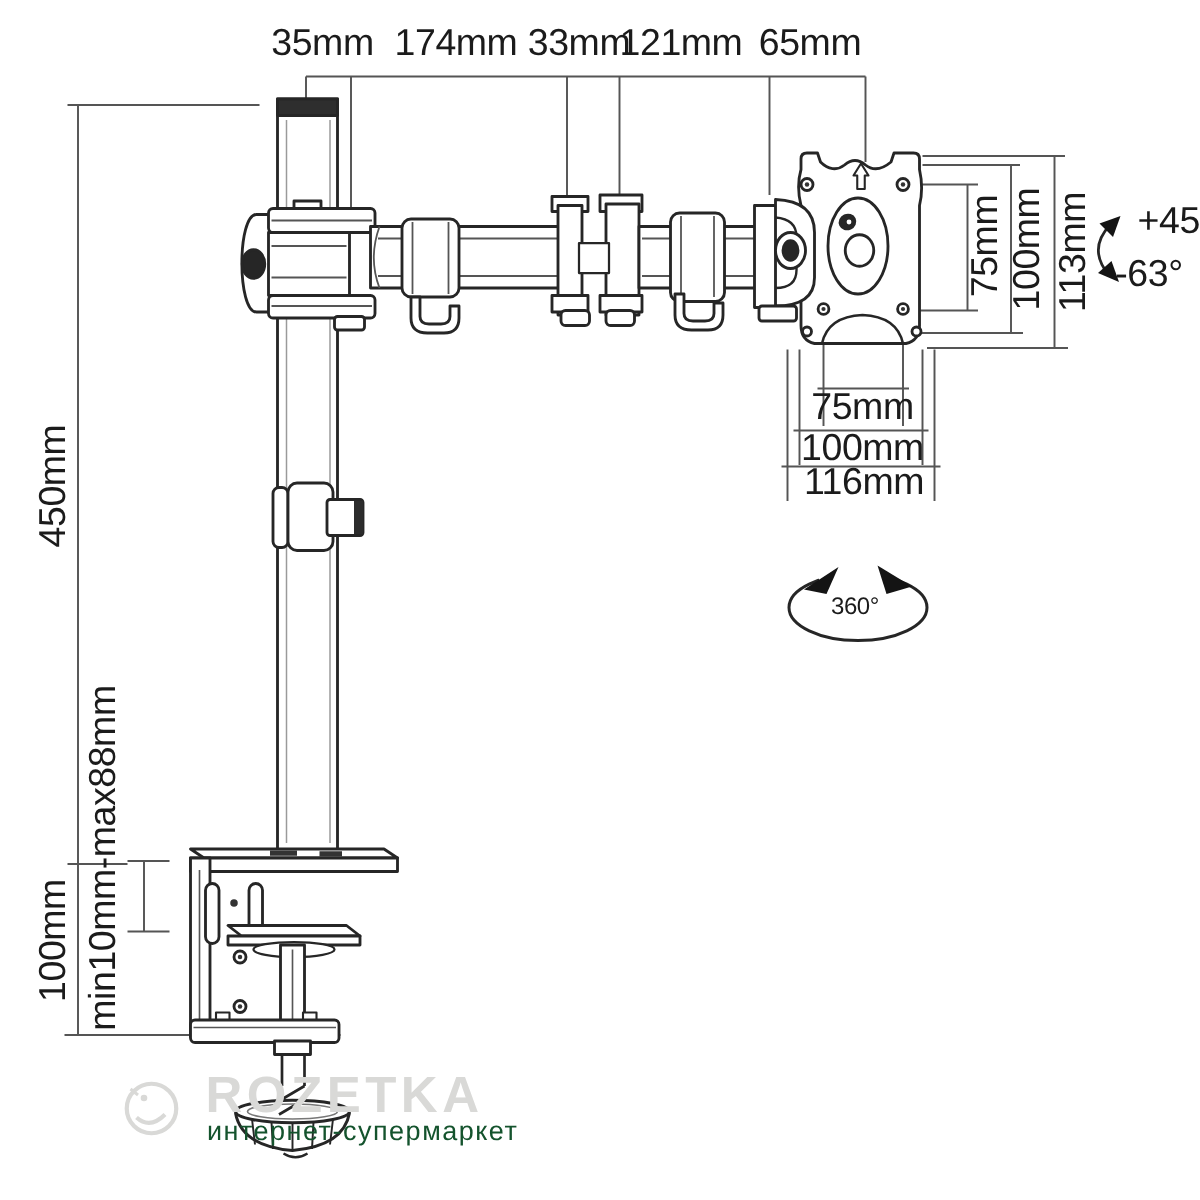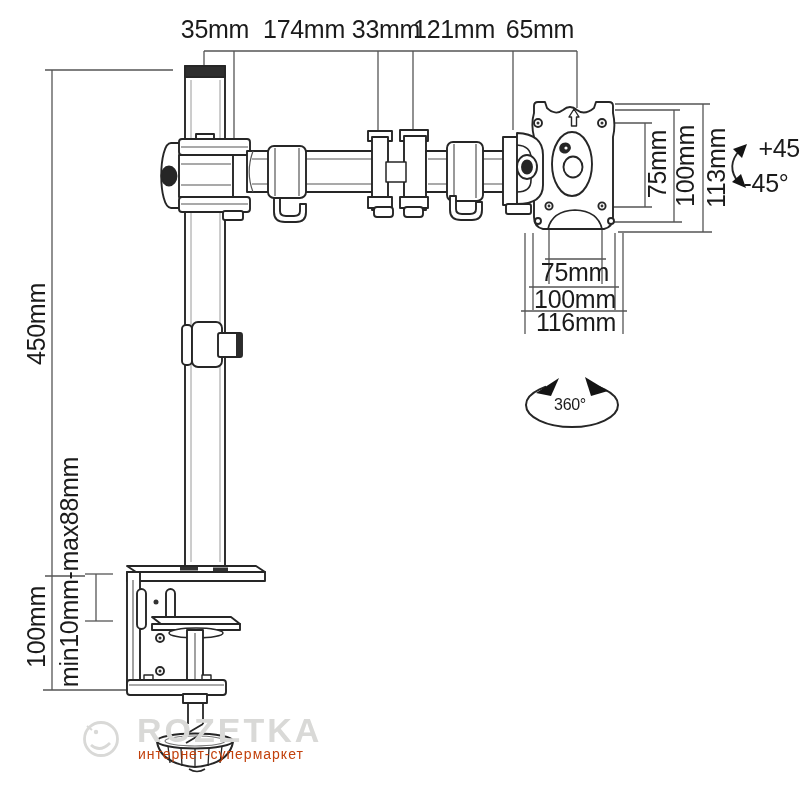--- a/index.html
+++ b/index.html
@@ -24,21 +24,21 @@
   .lbl.rot{transform:translate(-50%,-50%) rotate(-90deg);}
   .wm-brand{
     position:absolute;
     font-size:34px;font-weight:bold;
     color:#d9d9d7;letter-spacing:3px;
     transform:translate(0,-50%);
     line-height:1;white-space:nowrap;
   }
   .wm-tag{
     position:absolute;
-    font-size:14px;color:#c2410c;letter-spacing:1px;
+    font-size:18px;color:#14532d;letter-spacing:1px;
     transform:translate(0,-50%);
     line-height:1;white-space:nowrap;
   }
 </style>
 </head>
 <body>
 
 <div id="stage">
 
   <svg id="lineart" width="800" height="800" viewBox="0 0 800 800" fill="none" stroke-linejoin="round" stroke-linecap="butt">
@@ -253,21 +253,21 @@
 
   <div class="lbl rot" style="left:36px;top:324px">450mm</div>
   <div class="lbl rot" style="left:69px;top:572px">min10mm-max88mm</div>
   <div class="lbl rot" style="left:36px;top:627px">100mm</div>
 
   <div class="lbl rot" style="left:657px;top:164px">75mm</div>
   <div class="lbl rot" style="left:685px;top:166px">100mm</div>
   <div class="lbl rot" style="left:716px;top:168px">113mm</div>
 
   <div class="lbl" style="left:784px;top:148px">+45°</div>
-  <div class="lbl" style="left:766px;top:183px">-45°</div>
+  <div class="lbl" style="left:766px;top:183px">-63°</div>
 
   <div class="lbl" style="left:575px;top:272px">75mm</div>
   <div class="lbl" style="left:575px;top:299px">100mm</div>
   <div class="lbl" style="left:576px;top:322px">116mm</div>
 
   <div class="lbl" style="left:570px;top:405px;font-size:16px">360°</div>
 
   <div class="wm-brand" style="left:137px;top:730px">ROZETKA</div>
   <div class="wm-tag" style="left:138px;top:754px">интернет-супермаркет</div>
 

